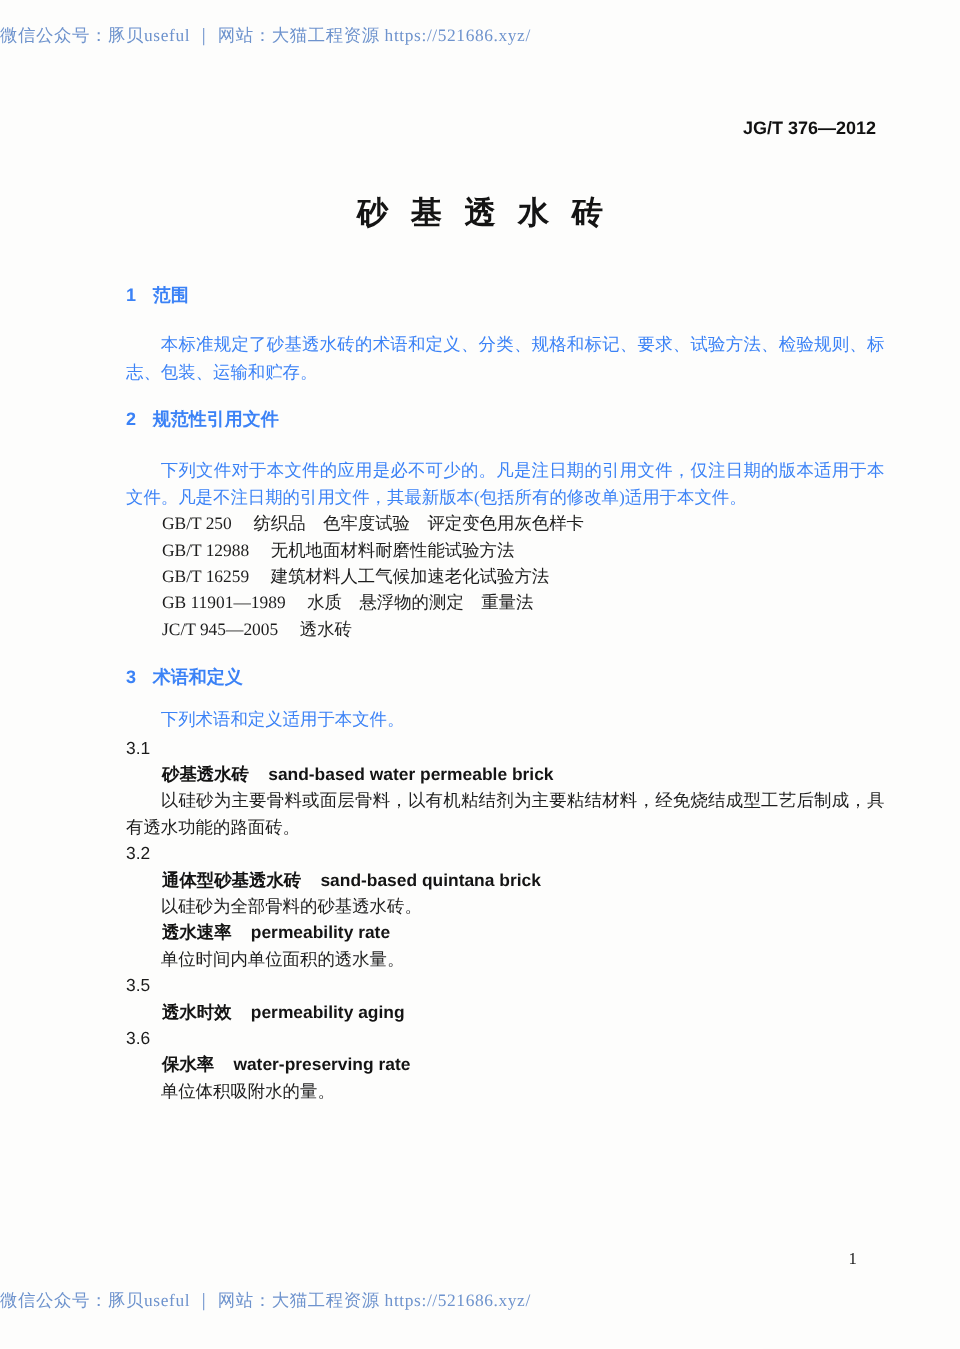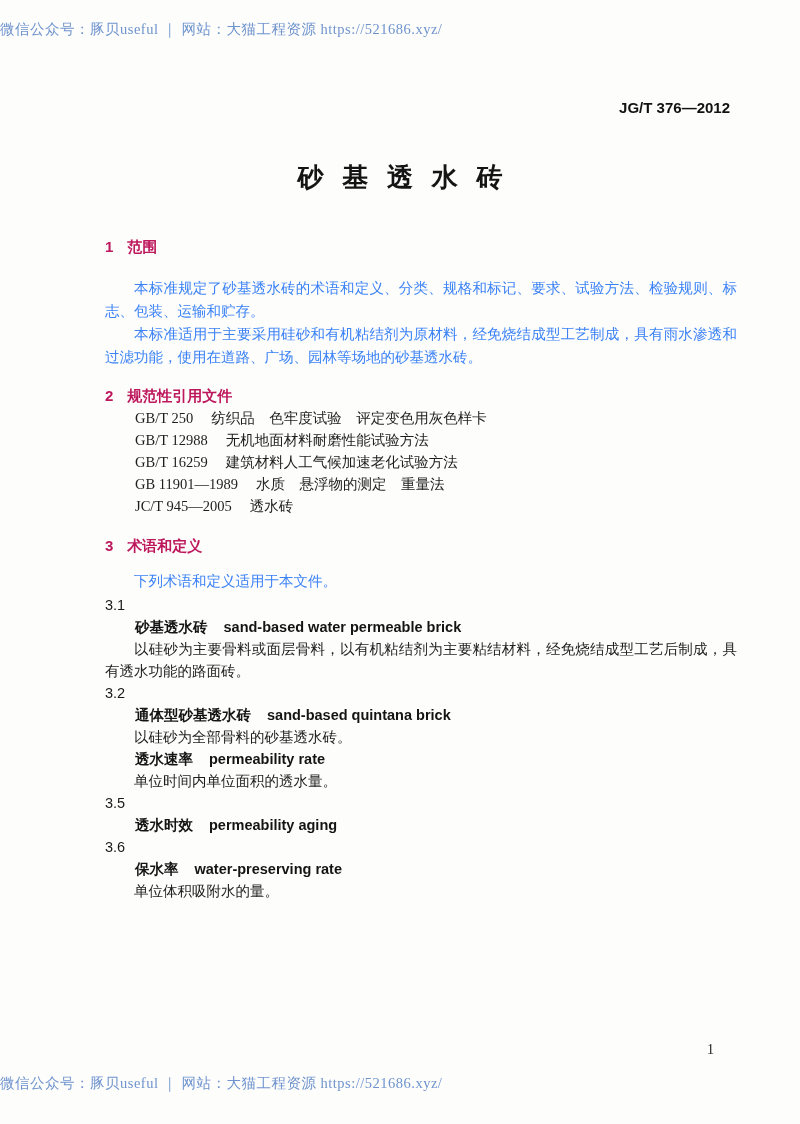--- a/index.html
+++ b/index.html
@@ -52,21 +52,21 @@
     left: 105px;
     width: 632px;
     font-size: 14.5px;
     line-height: 22px;
   }
   .section-head {
     font-size: 15px;
     font-weight: 700;
     font-family: "Liberation Sans", "DejaVu Sans", sans-serif;
     line-height: 22px;
-    color: #be185d;
+    color: #3b82f6;
   }
   .section-head .sec-num { margin-right: 14px; }
   .para {
     text-indent: 2em;
     line-height: 23px;
     text-align: justify;
     color: #3b82f6;
   }
   .sec1-head { margin-top: 6px; }
   .sec1-para1 { margin-top: 19px; }
@@ -117,25 +117,25 @@
   <div class="std-code">JG/T 376—2012</div>
 
   <div class="doc-title">砂基透水砖</div>
 
   <div class="content">
 
     <div class="section-head sec1-head">
       <span class="sec-num">1</span><span>范围</span>
     </div>
     <p class="para sec1-para1">本标准规定了砂基透水砖的术语和定义、分类、规格和标记、要求、试验方法、检验规则、标志、包装、运输和贮存。</p>
-    <p class="para sec1-para2">本标准适用于主要采用硅砂和有机粘结剂为原材料，经免烧结成型工艺制成，具有雨水渗透和过滤功能，使用在道路、广场、园林等场地的砂基透水砖。</p>
 
     <div class="section-head sec2-head">
       <span class="sec-num">2</span><span>规范性引用文件</span>
     </div>
+    <p class="para sec2-para">下列文件对于本文件的应用是必不可少的。凡是注日期的引用文件，仅注日期的版本适用于本文件。凡是不注日期的引用文件，其最新版本(包括所有的修改单)适用于本文件。</p>
 
     <div class="ref-list">
       <div class="ref-line">
         <span class="ref-code">GB/T 250</span><span>纺织品　色牢度试验　评定变色用灰色样卡</span>
       </div>
       <div class="ref-line">
         <span class="ref-code">GB/T 12988</span><span>无机地面材料耐磨性能试验方法</span>
       </div>
       <div class="ref-line">
         <span class="ref-code">GB/T 16259</span><span>建筑材料人工气候加速老化试验方法</span>

